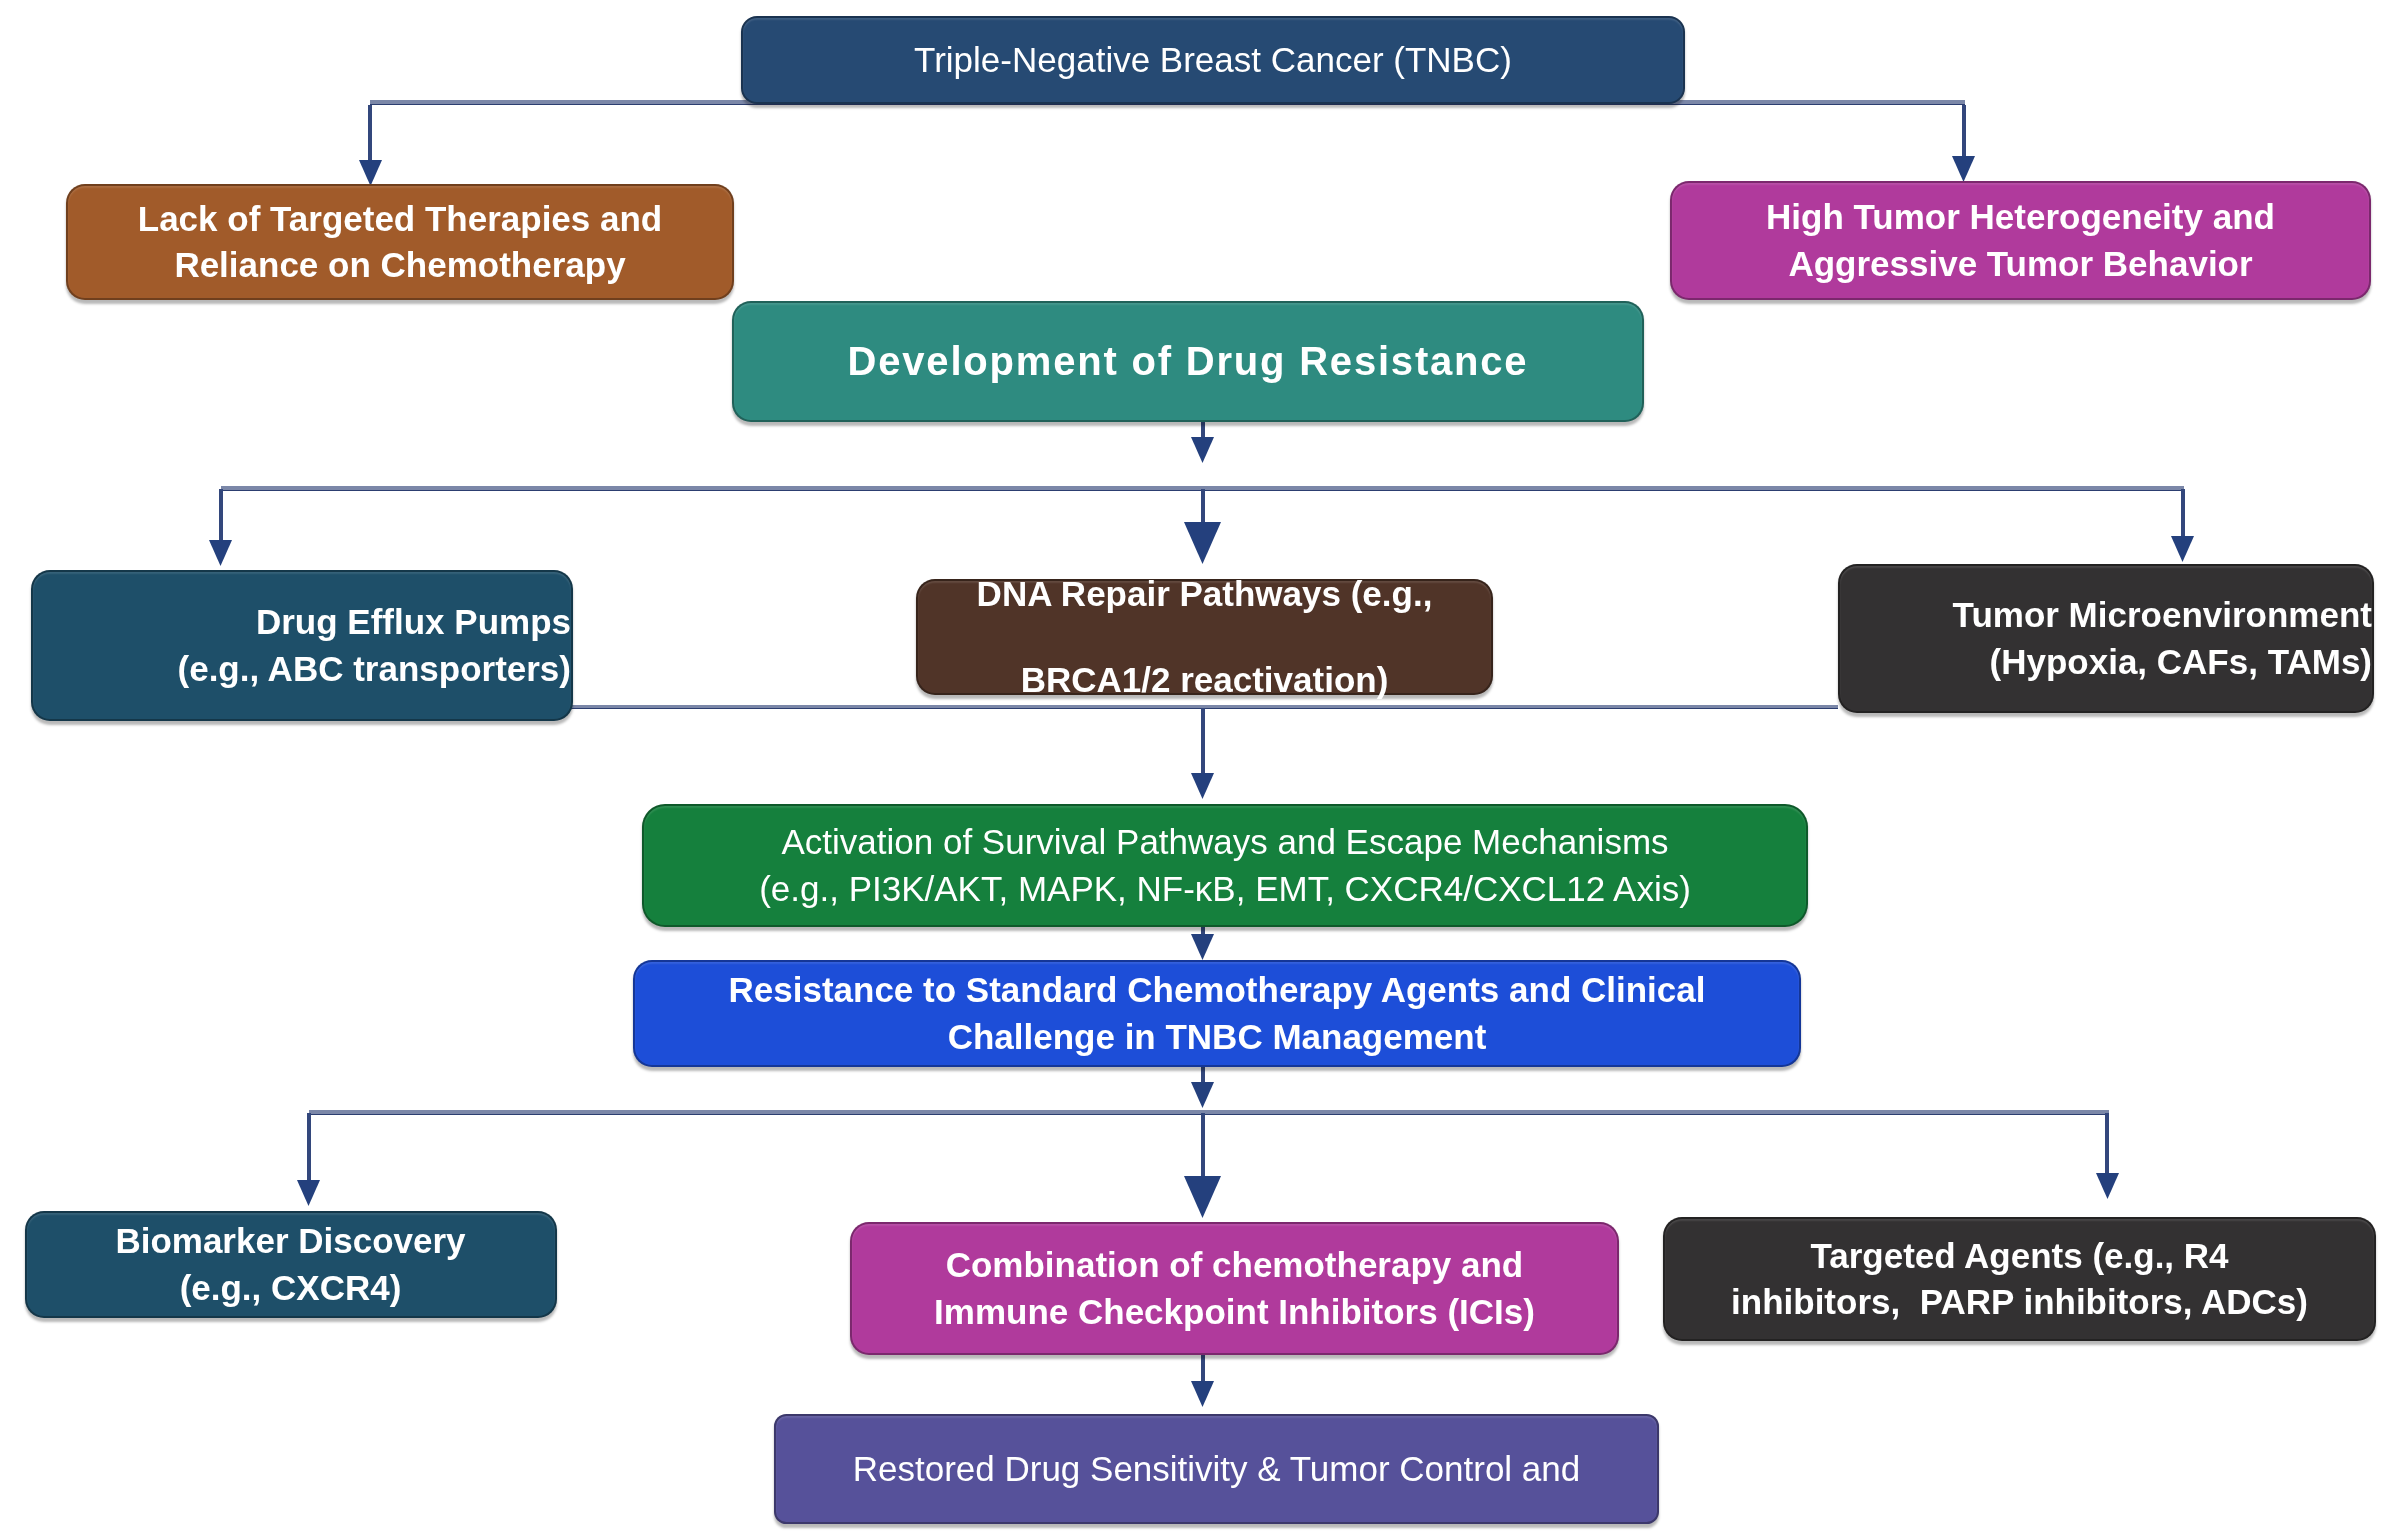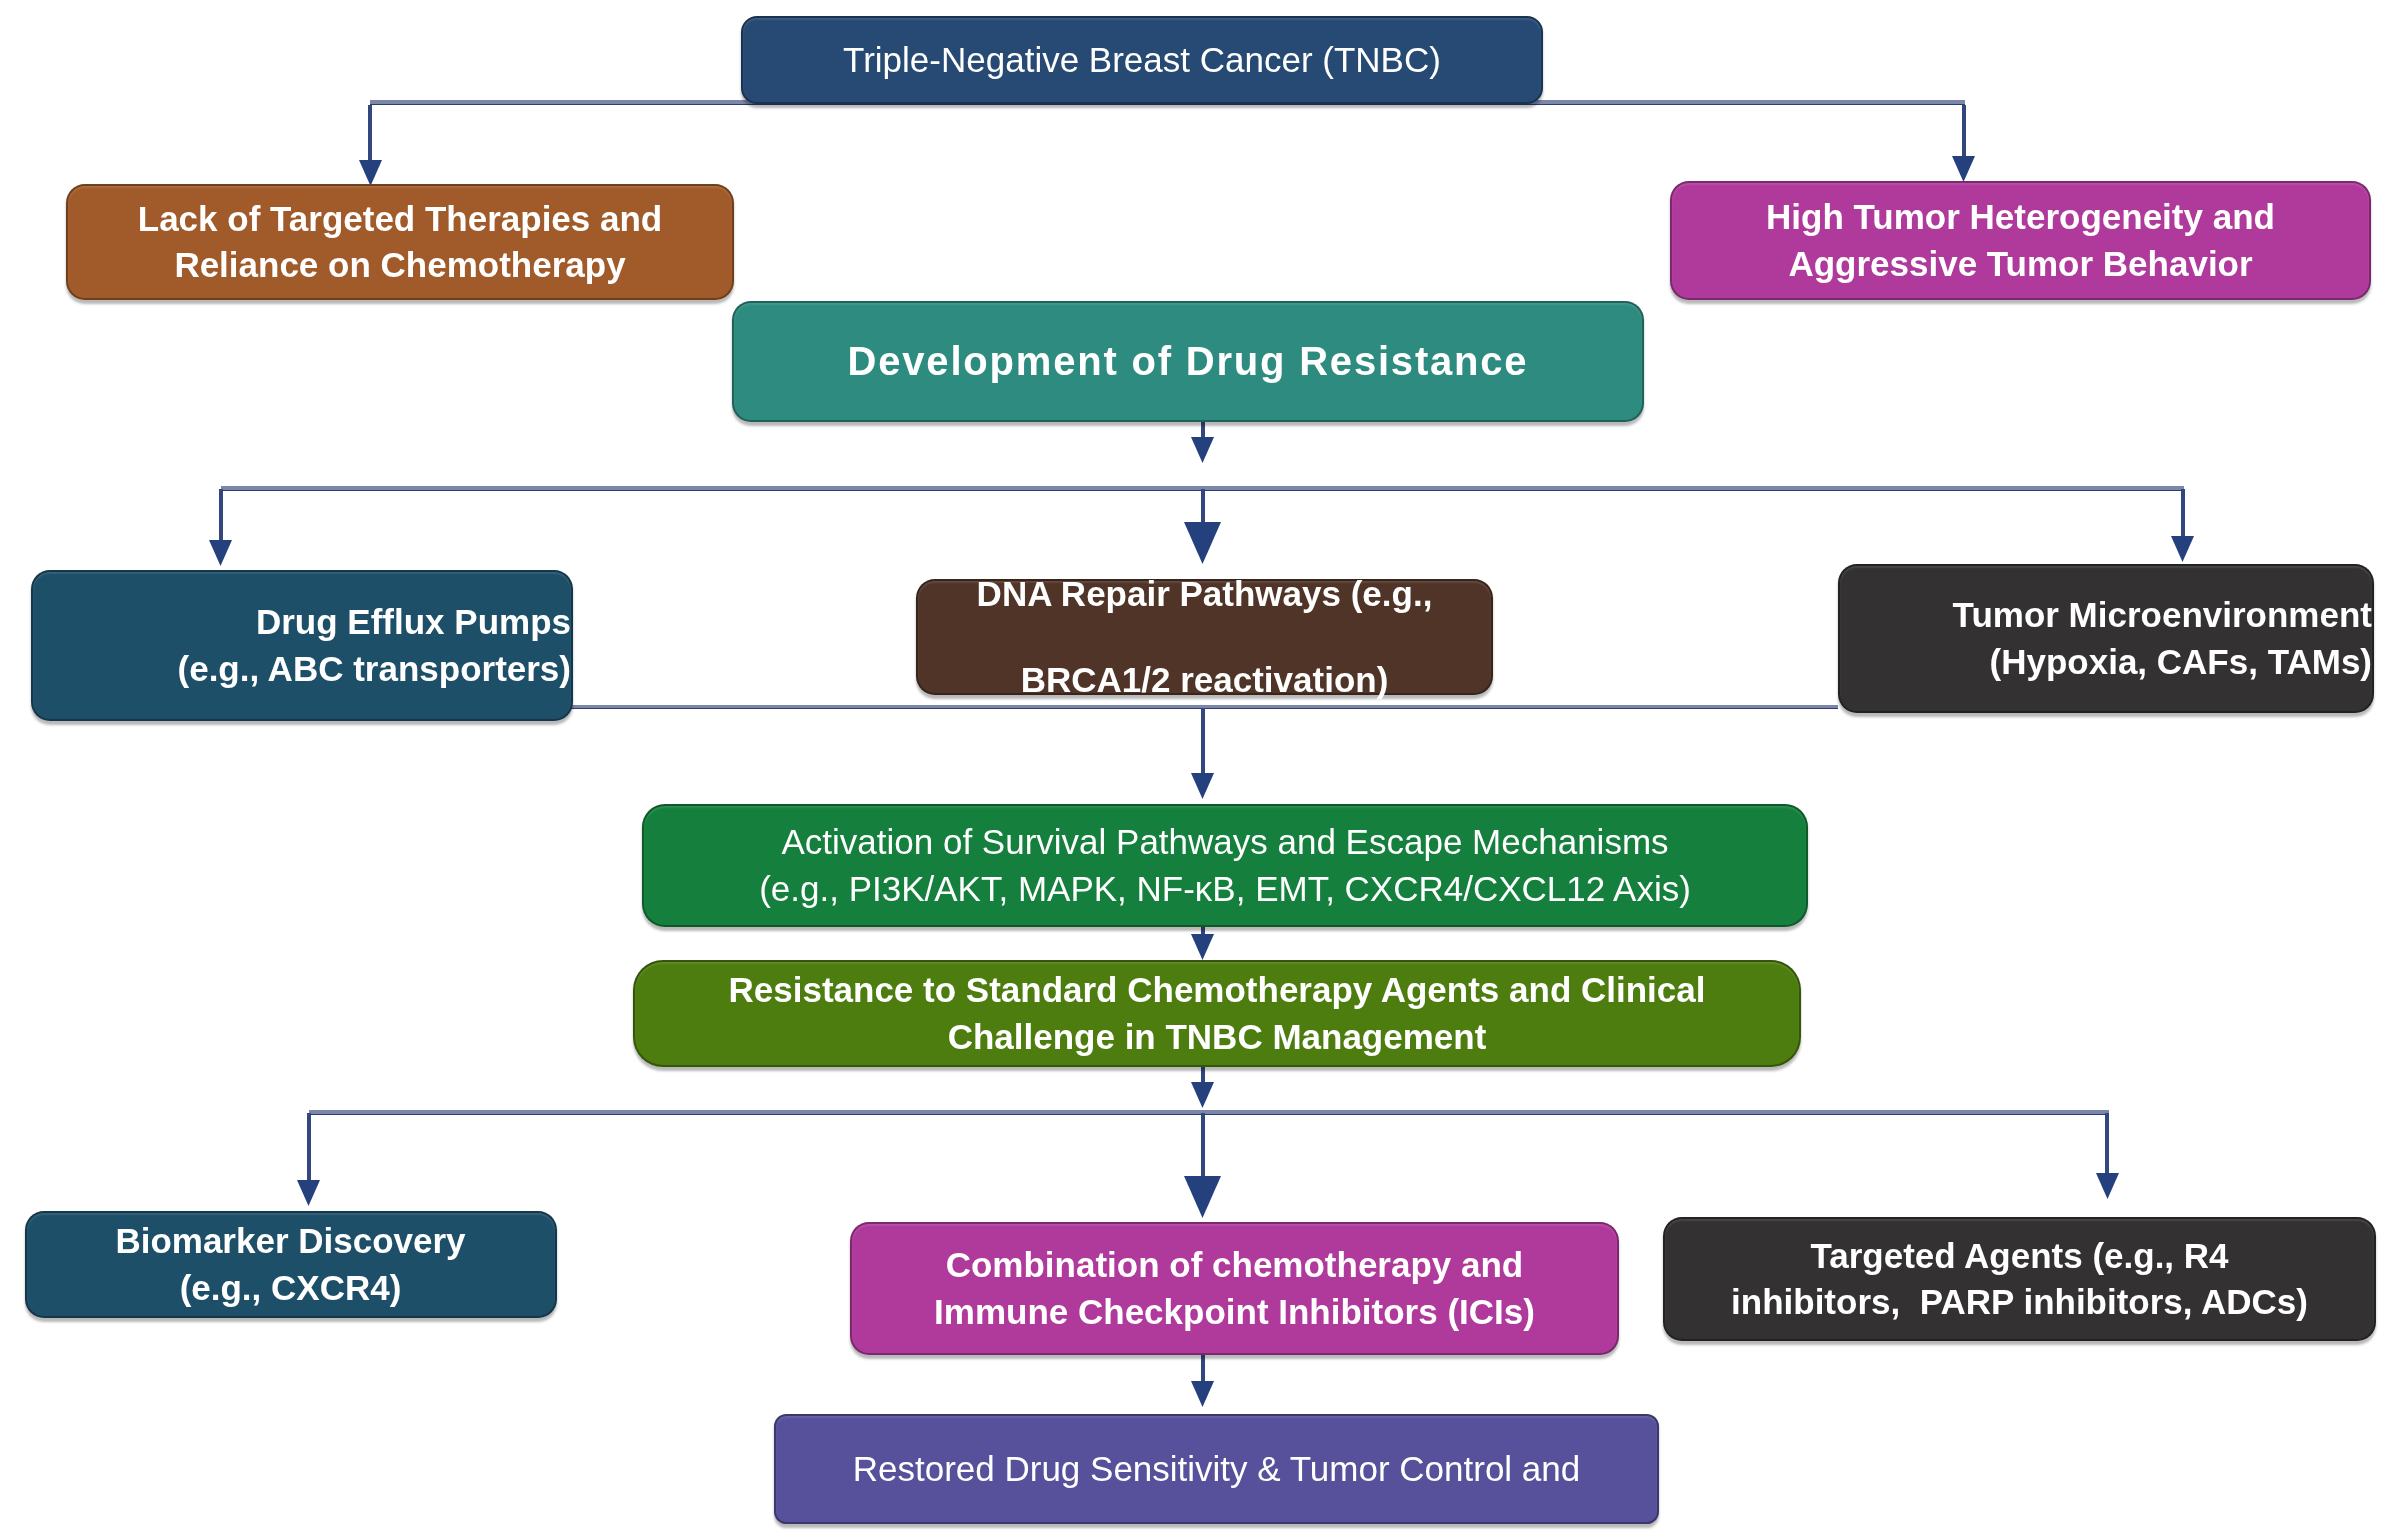--- a/index.html
+++ b/index.html
@@ -57,21 +57,21 @@
   <div class="ah big" style="left: 1184px; top: 522px; background-color: rgb(36, 64, 125);"></div>
   <div class="ah small" style="left: 2171px; top: 536px; background-color: rgb(36, 64, 125);"></div>
   <div class="ah small" style="left: 1191px; top: 773px; background-color: rgb(36, 64, 125);"></div>
   <div class="ah small" style="left: 1191px; top: 934px; background-color: rgb(36, 64, 125);"></div>
   <div class="ah small" style="left: 1191px; top: 1082px; background-color: rgb(36, 64, 125);"></div>
   <div class="ah small" style="left: 297px; top: 1180px; background-color: rgb(36, 64, 125);"></div>
   <div class="ah big" style="left: 1184px; top: 1176px; background-color: rgb(36, 64, 125);"></div>
   <div class="ah small" style="left: 2096px; top: 1173px; background-color: rgb(36, 64, 125);"></div>
   <div class="ah small" style="left: 1191px; top: 1381px; background-color: rgb(36, 64, 125);"></div>
 
-  <div class="box reg" style="left: 741px; top: 16px; width: 802px; height: 88px; border-radius: 16px; background-color: rgb(38, 74, 115);">
+  <div class="box reg" style="left: 741px; top: 16px; width: 944px; height: 88px; border-radius: 16px; background-color: rgb(38, 74, 115);">
     <div class="bl">Triple-Negative Breast Cancer (TNBC)</div>
   </div>
 
   <div class="box bold" style="left: 66px; top: 184px; width: 668px; height: 116px; background-color: rgb(161, 91, 42);">
     <div class="bl">Lack of Targeted Therapies and</div>
     <div class="bl">Reliance on Chemotherapy</div>
   </div>
 
   <div class="box bold" style="left: 1670px; top: 181px; width: 701px; height: 119px; background-color: rgb(176, 58, 156);">
     <div class="bl">High Tumor Heterogeneity and</div>
@@ -95,21 +95,21 @@
   <div class="box bold align-left" style="left: 1838px; top: 564px; width: 536px; height: 149px; background-color: rgb(51, 49, 50);">
     <div class="bl">Tumor Microenvironment</div>
     <div class="bl">(Hypoxia, CAFs, TAMs)</div>
   </div>
 
   <div class="box reg" style="left: 642px; top: 804px; width: 1166px; height: 123px; border-radius: 23px; background-color: #15803d;">
     <div class="bl">Activation of Survival Pathways and Escape Mechanisms</div>
     <div class="bl">(e.g., PI3K/AKT, MAPK, NF-κB, EMT, CXCR4/CXCL12 Axis)</div>
   </div>
 
-  <div class="box bold" style="left: 633px; top: 960px; width: 1168px; height: 107px; background-color: #4d7c0f; border-radius: 30px;">
+  <div class="box bold" style="left: 633px; top: 960px; width: 1168px; height: 107px; background-color: #1d4ed8;">
     <div class="bl">Resistance to Standard Chemotherapy Agents and Clinical</div>
     <div class="bl">Challenge in TNBC Management</div>
   </div>
 
   <div class="box bold" style="left: 24.5px; top: 1211px; width: 532px; height: 107px; background-color: rgb(30, 79, 105);">
     <div class="bl">Biomarker Discovery</div>
     <div class="bl">(e.g., CXCR4)</div>
   </div>
 
   <div class="box bold" style="left: 850px; top: 1222px; width: 769px; height: 133px; background-color: rgb(176, 58, 156);">

